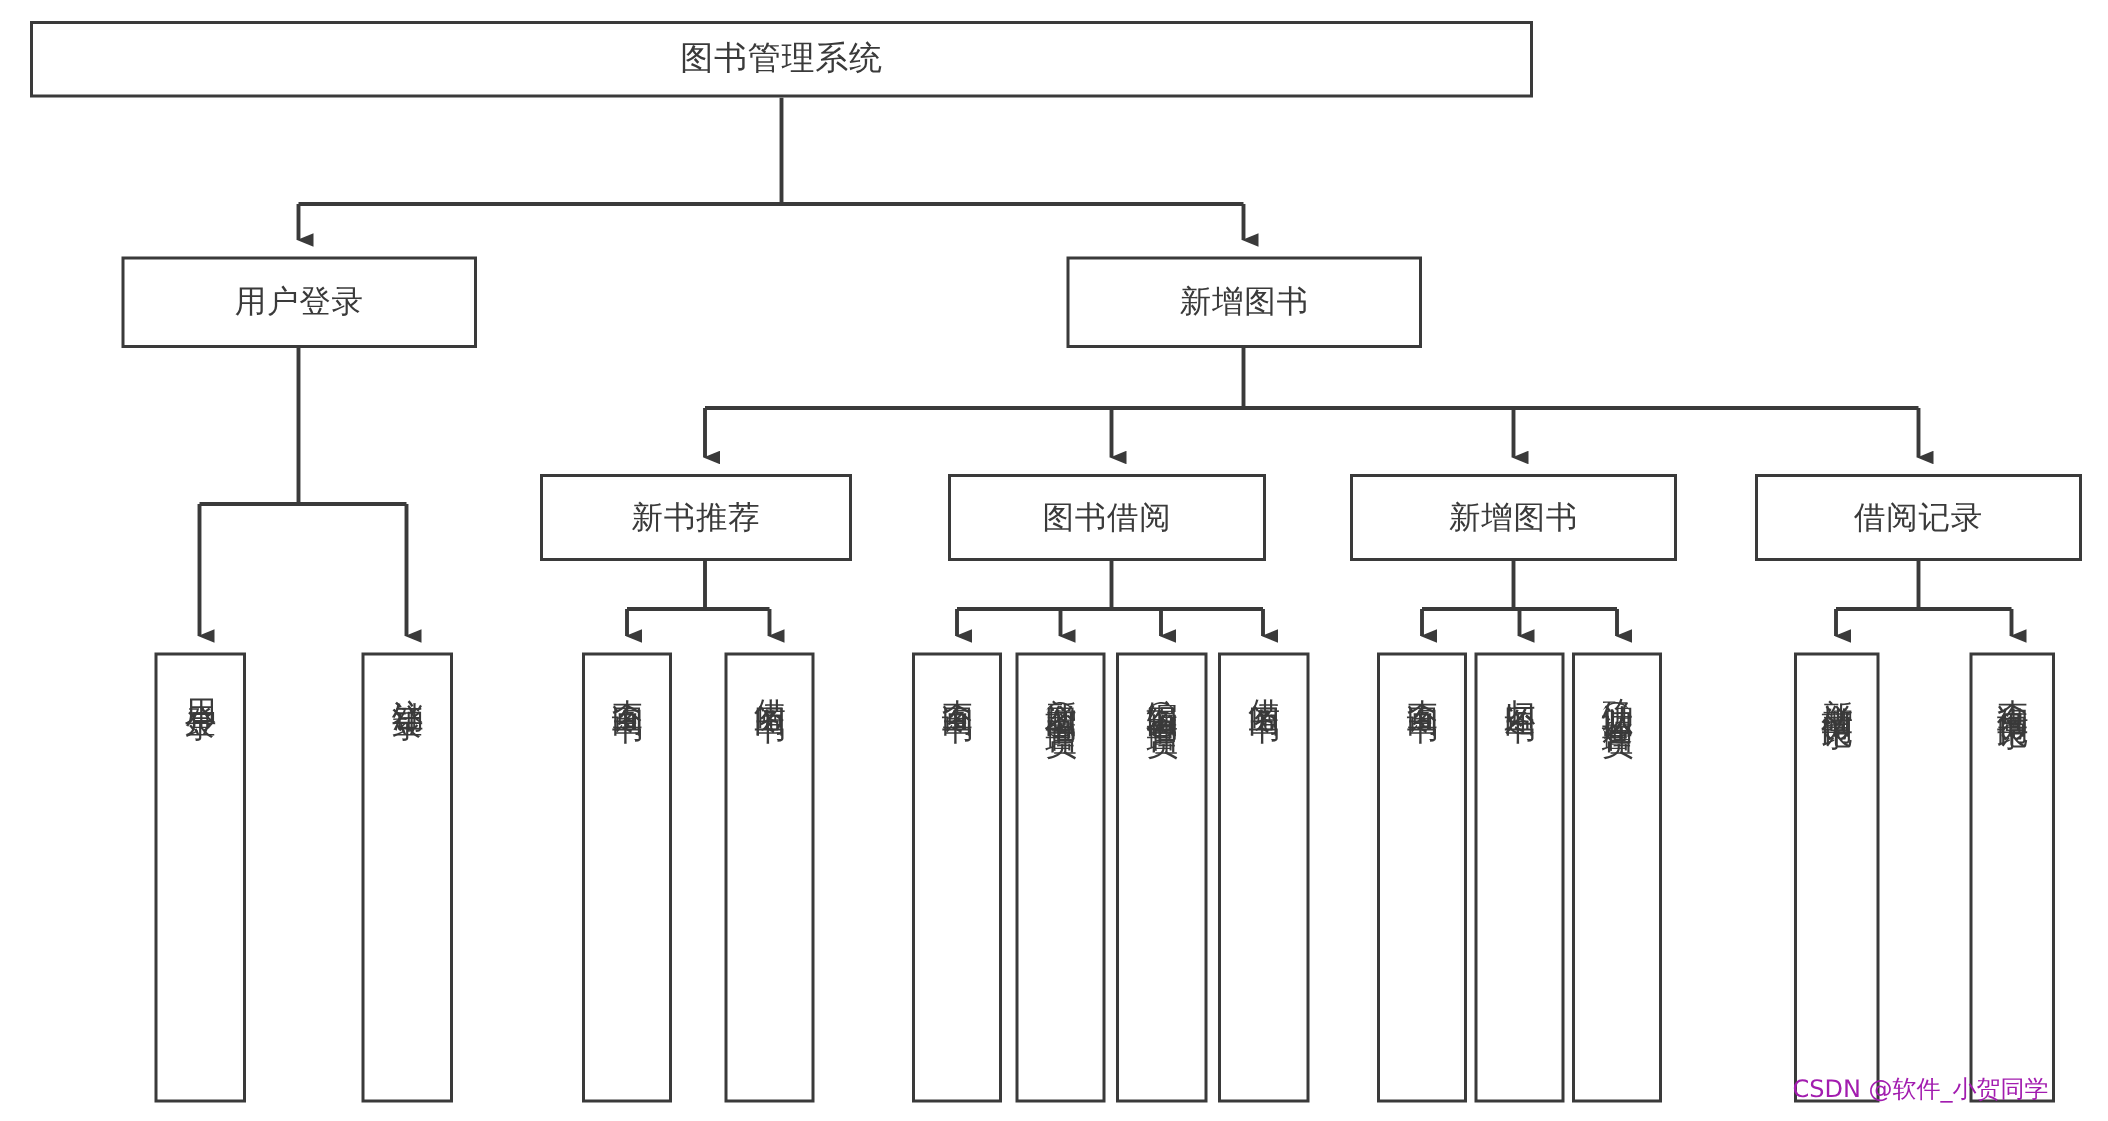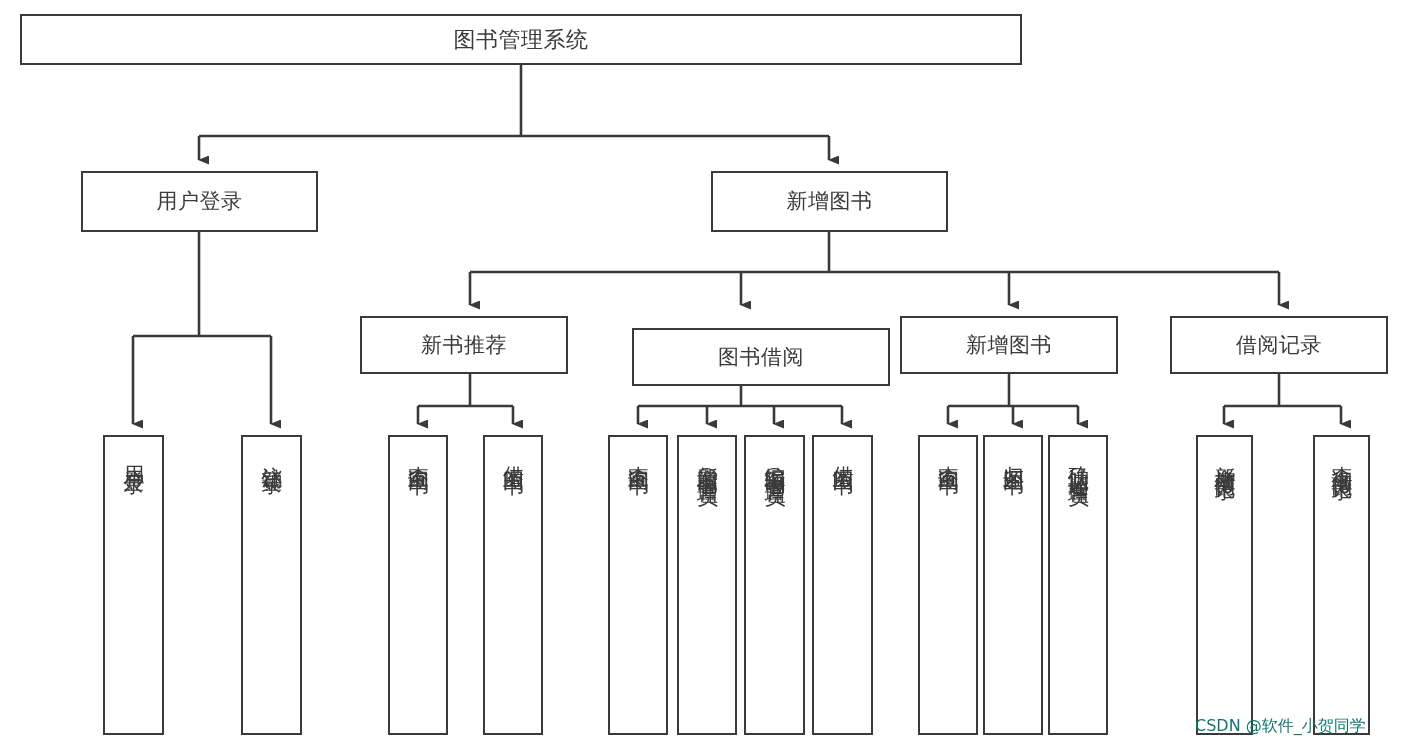--- a/index.html
+++ b/index.html
@@ -53,21 +53,21 @@
     text-orientation: upright;
     font-size: 21px;
     letter-spacing: 3px;
     white-space: nowrap;
   }
   .node.root .label {
     font-size: 22px;
   }
   .watermark {
     position: absolute;
-    color: #0f766e;
+    color: #a21caf;
     font-size: 16px;
     z-index: 6;
     white-space: nowrap;
     pointer-events: none;
   }
 </style>
 </head>
 <body>
 
 <div id="canvas">
@@ -121,21 +121,21 @@
       </div>
       <div class="node horiz" style="left: 81px; top: 171px; width: 237px; height: 61px;">
         <span class="label">用户登录</span>
       </div>
       <div class="node horiz" style="left: 711px; top: 171px; width: 237px; height: 61px;">
         <span class="label">新增图书</span>
       </div>
       <div class="node horiz" style="left: 360px; top: 316px; width: 208px; height: 58px;">
         <span class="label">新书推荐</span>
       </div>
-      <div class="node horiz" style="left: 632px; top: 328px; width: 258px; height: 58px;">
+      <div class="node horiz" style="left: 632px; top: 316px; width: 212px; height: 58px;">
         <span class="label">图书借阅</span>
       </div>
       <div class="node horiz" style="left: 900px; top: 316px; width: 218px; height: 58px;">
         <span class="label">新增图书</span>
       </div>
       <div class="node horiz" style="left: 1170px; top: 316px; width: 218px; height: 58px;">
         <span class="label">借阅记录</span>
       </div>
       <div class="node vert" style="left: 103px; top: 435px; width: 61px; height: 300px;">
         <span class="label">用户登录</span>

